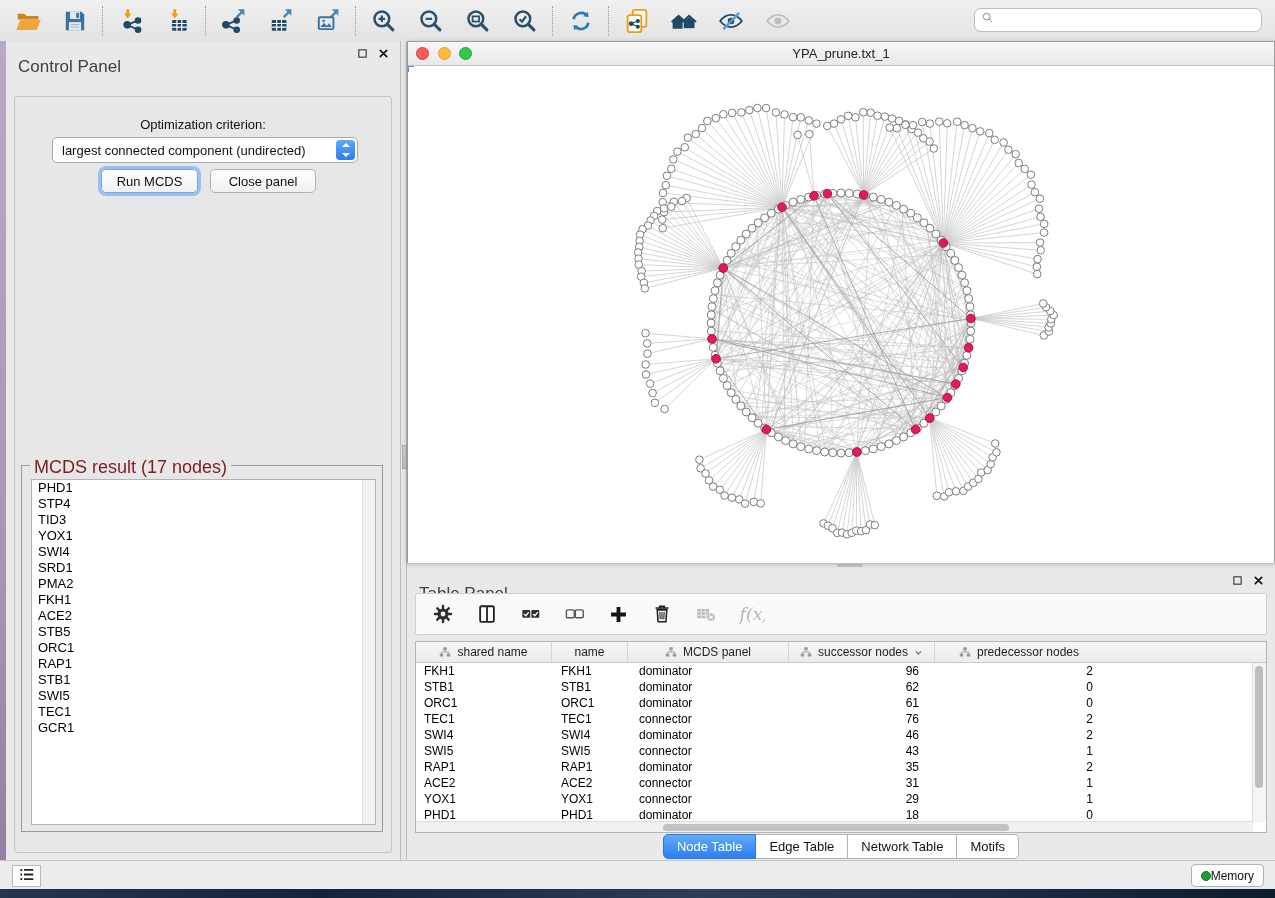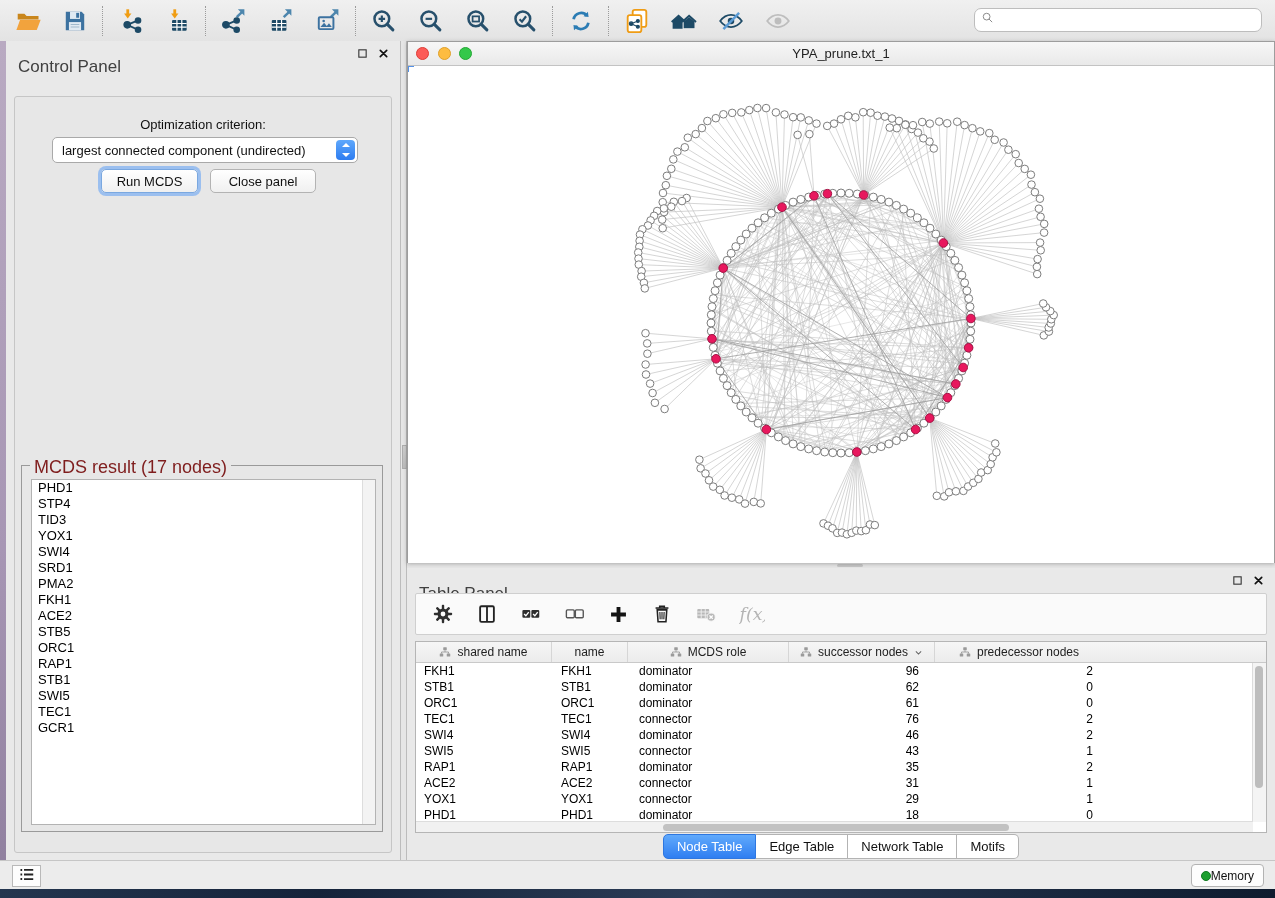--- a/index.html
+++ b/index.html
@@ -1160,21 +1160,21 @@
             <span style="display:flex">
               <svg xmlns="http://www.w3.org/2000/svg" viewBox="0 0 24 24" width="12" height="12">
                 <g fill="#9a9a9a">
                   <rect x="8.5" y="2.5" width="7" height="6" rx="1"></rect>
                   <rect x="1.5" y="15" width="7" height="6" rx="1"></rect>
                   <rect x="15.5" y="15" width="7" height="6" rx="1"></rect>
                 </g>
                 <path d="M12 8.5V12M5 15v-3h14v3" fill="none" stroke="#9a9a9a" stroke-width="1.8"></path>
               </svg>
             </span>
-            <span>MCDS role</span>
+            <span>MCDS panel</span>
           </div>
           <div class="th">
             <span style="display:flex">
               <svg xmlns="http://www.w3.org/2000/svg" viewBox="0 0 24 24" width="12" height="12">
                 <g fill="#9a9a9a">
                   <rect x="8.5" y="2.5" width="7" height="6" rx="1"></rect>
                   <rect x="1.5" y="15" width="7" height="6" rx="1"></rect>
                   <rect x="15.5" y="15" width="7" height="6" rx="1"></rect>
                 </g>
                 <path d="M12 8.5V12M5 15v-3h14v3" fill="none" stroke="#9a9a9a" stroke-width="1.8"></path>

